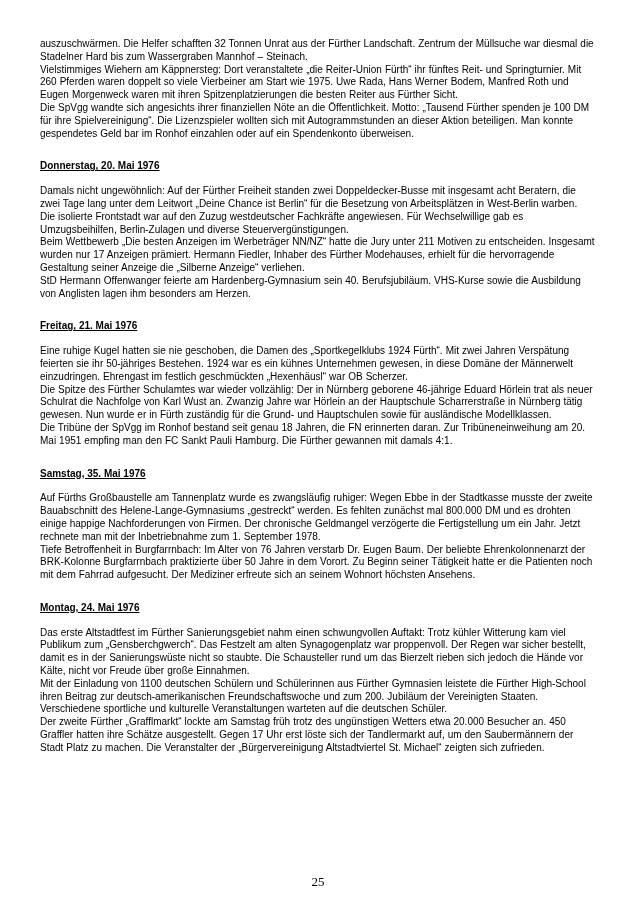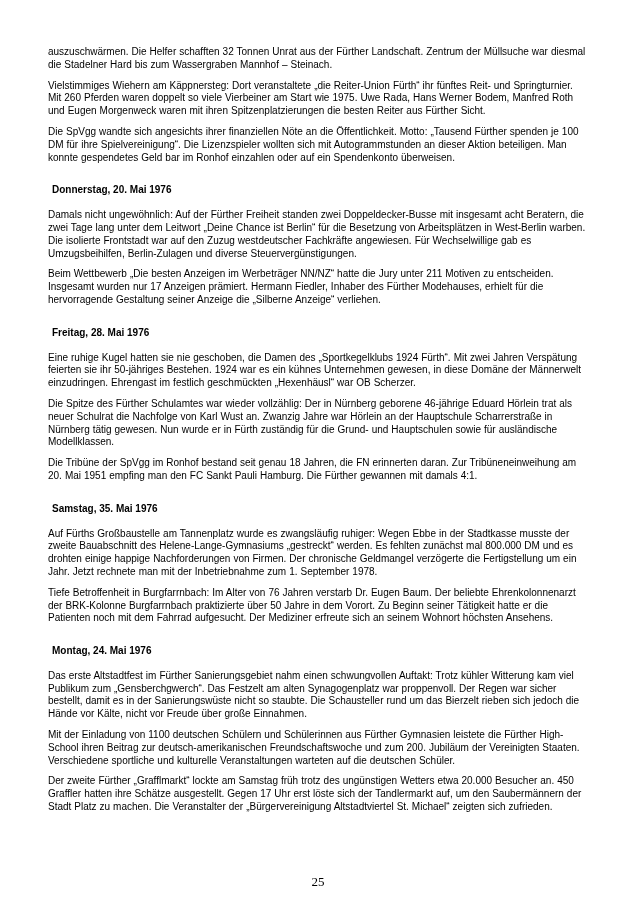--- a/index.html
+++ b/index.html
@@ -16,31 +16,32 @@
   }
   .page {
     position: relative;
     box-sizing: border-box;
     width: 636px;
     height: 900px;
     padding: 38px 41px 0 40px;
     background: #ffffff;
   }
   .doc-body p.paragraph {
-    margin: 8px;
+    margin: 0;
     font-size: 10px;
     line-height: 12.8px;
     text-align: left;
     word-spacing: 0.2px;
   }
   .doc-body h2.heading {
-    margin: 20px 0 12px 12px;
+    margin: 20px 0 12px 0;
     font-size: 10px;
     line-height: 12.8px;
     font-weight: bold;
+    text-decoration: underline;
   }
   .page-number {
     position: absolute;
     bottom: 10px;
     left: 0;
     right: 0;
     text-align: center;
     font-family: "Liberation Serif", serif;
     font-size: 13px;
     color: #000000;
@@ -50,21 +51,22 @@
 <body>
 
 <div class="page">
   <div class="doc-body" id="doc-body">
       <p class="paragraph">auszuschwärmen. Die Helfer schafften 32 Tonnen Unrat aus der Fürther Landschaft. Zentrum der Müllsuche war diesmal die Stadelner Hard bis zum Wassergraben Mannhof – Steinach.</p>
       <p class="paragraph">Vielstimmiges Wiehern am Käppnersteg: Dort veranstaltete „die Reiter-Union Fürth“ ihr fünftes Reit- und Springturnier. Mit 260 Pferden waren doppelt so viele Vierbeiner am Start wie 1975. Uwe Rada, Hans Werner Bodem, Manfred Roth und Eugen Morgenweck waren mit ihren Spitzenplatzierungen die besten Reiter aus Fürther Sicht.</p>
       <p class="paragraph">Die SpVgg wandte sich angesichts ihrer finanziellen Nöte an die Öffentlichkeit. Motto: „Tausend Fürther spenden je 100 DM für ihre Spielvereinigung“. Die Lizenzspieler wollten sich mit Autogrammstunden an dieser Aktion beteiligen. Man konnte gespendetes Geld bar im Ronhof einzahlen oder auf ein Spendenkonto überweisen.</p>
       <h2 class="heading">Donnerstag, 20. Mai 1976</h2>
       <p class="paragraph">Damals nicht ungewöhnlich: Auf der Fürther Freiheit standen zwei Doppeldecker-Busse mit insgesamt acht Beratern, die zwei Tage lang unter dem Leitwort „Deine Chance ist Berlin“ für die Besetzung von Arbeitsplätzen in West-Berlin warben. Die isolierte Frontstadt war auf den Zuzug westdeutscher Fachkräfte angewiesen. Für Wechselwillige gab es Umzugsbeihilfen, Berlin-Zulagen und diverse Steuervergünstigungen.</p>
       <p class="paragraph">Beim Wettbewerb „Die besten Anzeigen im Werbeträger NN/NZ“ hatte die Jury unter 211 Motiven zu entscheiden. Insgesamt wurden nur 17 Anzeigen prämiert. Hermann Fiedler, Inhaber des Fürther Modehauses, erhielt für die hervorragende Gestaltung seiner Anzeige die „Silberne Anzeige“ verliehen.</p>
-      <h2 class="heading">Freitag, 28. Mai 1976</h2>
+      <p class="paragraph">StD Hermann Offenwanger feierte am Hardenberg-Gymnasium sein 40. Berufsjubiläum. VHS-Kurse sowie die Ausbildung von Anglisten lagen ihm besonders am Herzen.</p>
+      <h2 class="heading">Freitag, 21. Mai 1976</h2>
       <p class="paragraph">Eine ruhige Kugel hatten sie nie geschoben, die Damen des „Sportkegelklubs 1924 Fürth“. Mit zwei Jahren Verspätung feierten sie ihr 50-jähriges Bestehen. 1924 war es ein kühnes Unternehmen gewesen, in diese Domäne der Männerwelt einzudringen. Ehrengast im festlich geschmückten „Hexenhäusl“ war OB Scherzer.</p>
       <p class="paragraph">Die Spitze des Fürther Schulamtes war wieder vollzählig: Der in Nürnberg geborene 46-jährige Eduard Hörlein trat als neuer Schulrat die Nachfolge von Karl Wust an. Zwanzig Jahre war Hörlein an der Hauptschule Scharrerstraße in Nürnberg tätig gewesen. Nun wurde er in Fürth zuständig für die Grund- und Hauptschulen sowie für ausländische Modellklassen.</p>
       <p class="paragraph">Die Tribüne der SpVgg im Ronhof bestand seit genau 18 Jahren, die FN erinnerten daran. Zur Tribüneneinweihung am 20. Mai 1951 empfing man den FC Sankt Pauli Hamburg. Die Fürther gewannen mit damals 4:1.</p>
       <h2 class="heading">Samstag, 35. Mai 1976</h2>
       <p class="paragraph">Auf Fürths Großbaustelle am Tannenplatz wurde es zwangsläufig ruhiger: Wegen Ebbe in der Stadtkasse musste der zweite Bauabschnitt des Helene-Lange-Gymnasiums „gestreckt“ werden. Es fehlten zunächst mal 800.000 DM und es drohten einige happige Nachforderungen von Firmen. Der chronische Geldmangel verzögerte die Fertigstellung um ein Jahr. Jetzt rechnete man mit der Inbetriebnahme zum 1. September 1978.</p>
       <p class="paragraph">Tiefe Betroffenheit in Burgfarrnbach: Im Alter von 76 Jahren verstarb Dr. Eugen Baum. Der beliebte Ehrenkolonnenarzt der BRK-Kolonne Burgfarrnbach praktizierte über 50 Jahre in dem Vorort. Zu Beginn seiner Tätigkeit hatte er die Patienten noch mit dem Fahrrad aufgesucht. Der Mediziner erfreute sich an seinem Wohnort höchsten Ansehens.</p>
       <h2 class="heading">Montag, 24. Mai 1976</h2>
       <p class="paragraph">Das erste Altstadtfest im Fürther Sanierungsgebiet nahm einen schwungvollen Auftakt: Trotz kühler Witterung kam viel Publikum zum „Gensberchgwerch“. Das Festzelt am alten Synagogenplatz war proppenvoll. Der Regen war sicher bestellt, damit es in der Sanierungswüste nicht so staubte. Die Schausteller rund um das Bierzelt rieben sich jedoch die Hände vor Kälte, nicht vor Freude über große Einnahmen.</p>
       <p class="paragraph">Mit der Einladung von 1100 deutschen Schülern und Schülerinnen aus Fürther Gymnasien leistete die Fürther High-School ihren Beitrag zur deutsch-amerikanischen Freundschaftswoche und zum 200. Jubiläum der Vereinigten Staaten. Verschiedene sportliche und kulturelle Veranstaltungen warteten auf die deutschen Schüler.</p>
       <p class="paragraph">Der zweite Fürther „Grafflmarkt“ lockte am Samstag früh trotz des ungünstigen Wetters etwa 20.000 Besucher an. 450 Graffler hatten ihre Schätze ausgestellt. Gegen 17 Uhr erst löste sich der Tandlermarkt auf, um den Saubermännern der Stadt Platz zu machen. Die Veranstalter der „Bürgervereinigung Altstadtviertel St. Michael“ zeigten sich zufrieden.</p>

